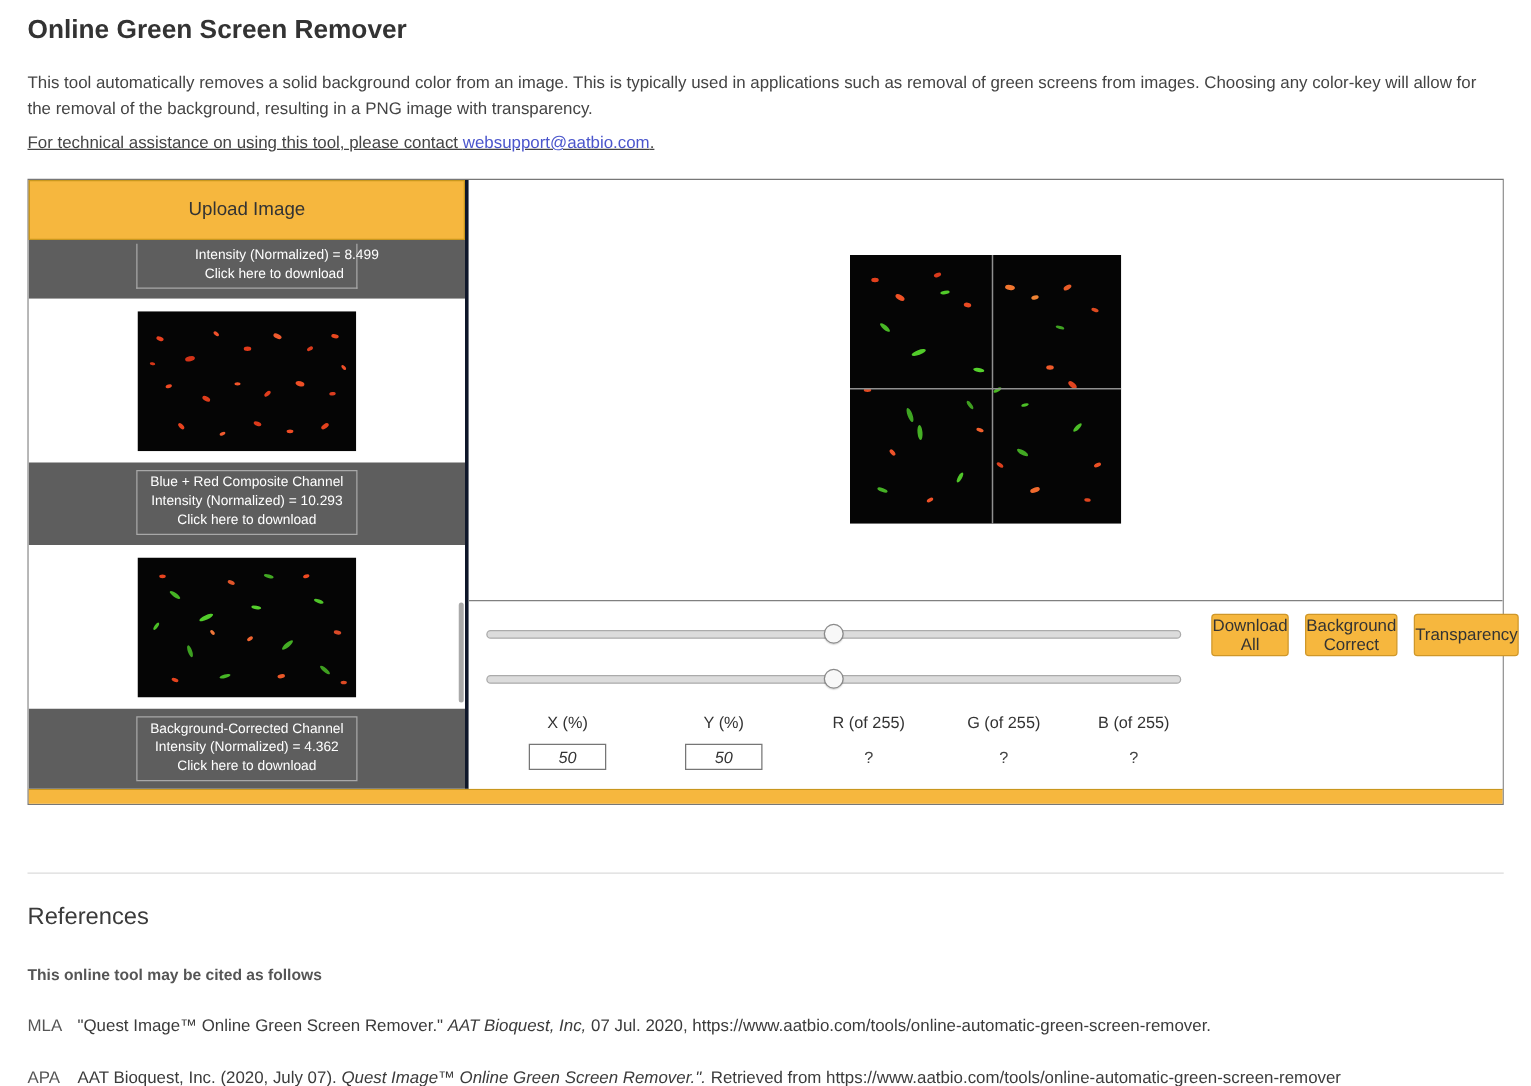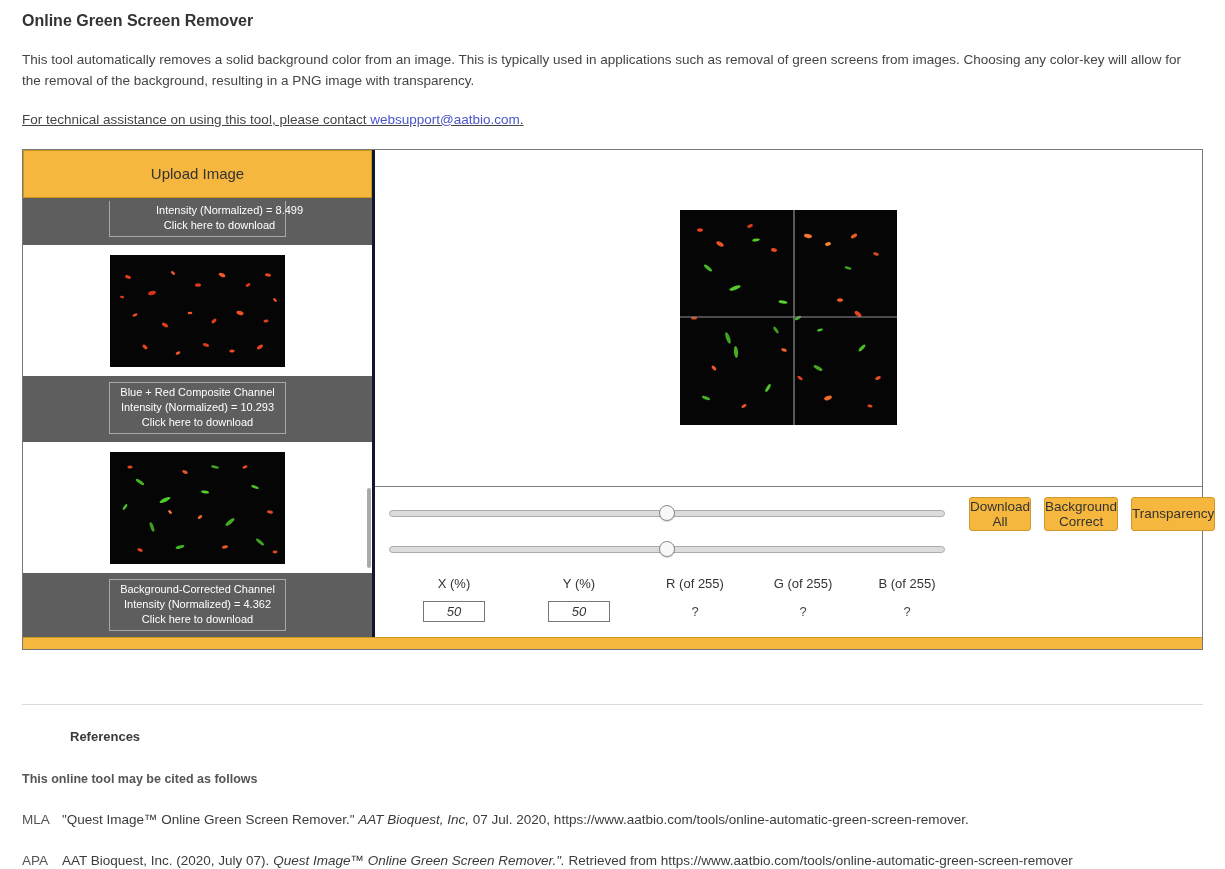--- a/index.html
+++ b/index.html
@@ -6,31 +6,31 @@
   body {
     width: 1225px;
     background: #ffffff;
     color: #3f3f3f;
     font-family: "Liberation Sans", sans-serif;
     font-size: 13.5px;
   }
   .page { padding: 12px 22px 30px 22px; }
 
   h1.page-title {
-    font-size: 16px;
+    font-size: 21px;
     font-weight: 600;
     color: #333333;
     margin-bottom: 20px;
   }
   p.desc {
     font-size: 13.5px;
     color: #444444;
     line-height: 1.55;
     max-width: 1181px;
-    margin-bottom: 20px;
+    margin-bottom: 8px;
   }
   p.support { font-size: 13.5px; color: #444444; margin-bottom: 22px; text-decoration: underline; }
   a.email { color: #4a55cc; text-decoration: none; cursor: pointer; }
 
   
   .tool {
     width: 1181px;
     border: 1px solid #777777;
     background: #ffffff;
   }
@@ -181,25 +181,24 @@
     border-top: 1px solid #c9971e;
   }
 
   
   hr.rule {
     border: none;
     border-top: 1px solid #dcdcdc;
     margin: 54px 0 0 0;
   }
   h2.refs {
-    font-size: 13px;
-    font-weight: 700;
+    font-size: 19px;
+    font-weight: 400;
     color: #3a3a3a;
     margin-top: 24px;
-    margin-left: 48px;
   }
   p.cite-intro {
     margin-top: 28px;
     font-size: 12.5px;
     font-weight: bold;
     color: #555555;
   }
   .cite-row { margin-top: 26px; font-size: 13.5px; color: #3b3b3b; }
   .cite-label { display: inline-block; width: 40px; color: #555555; }
   .cite-text i { font-style: italic; }

